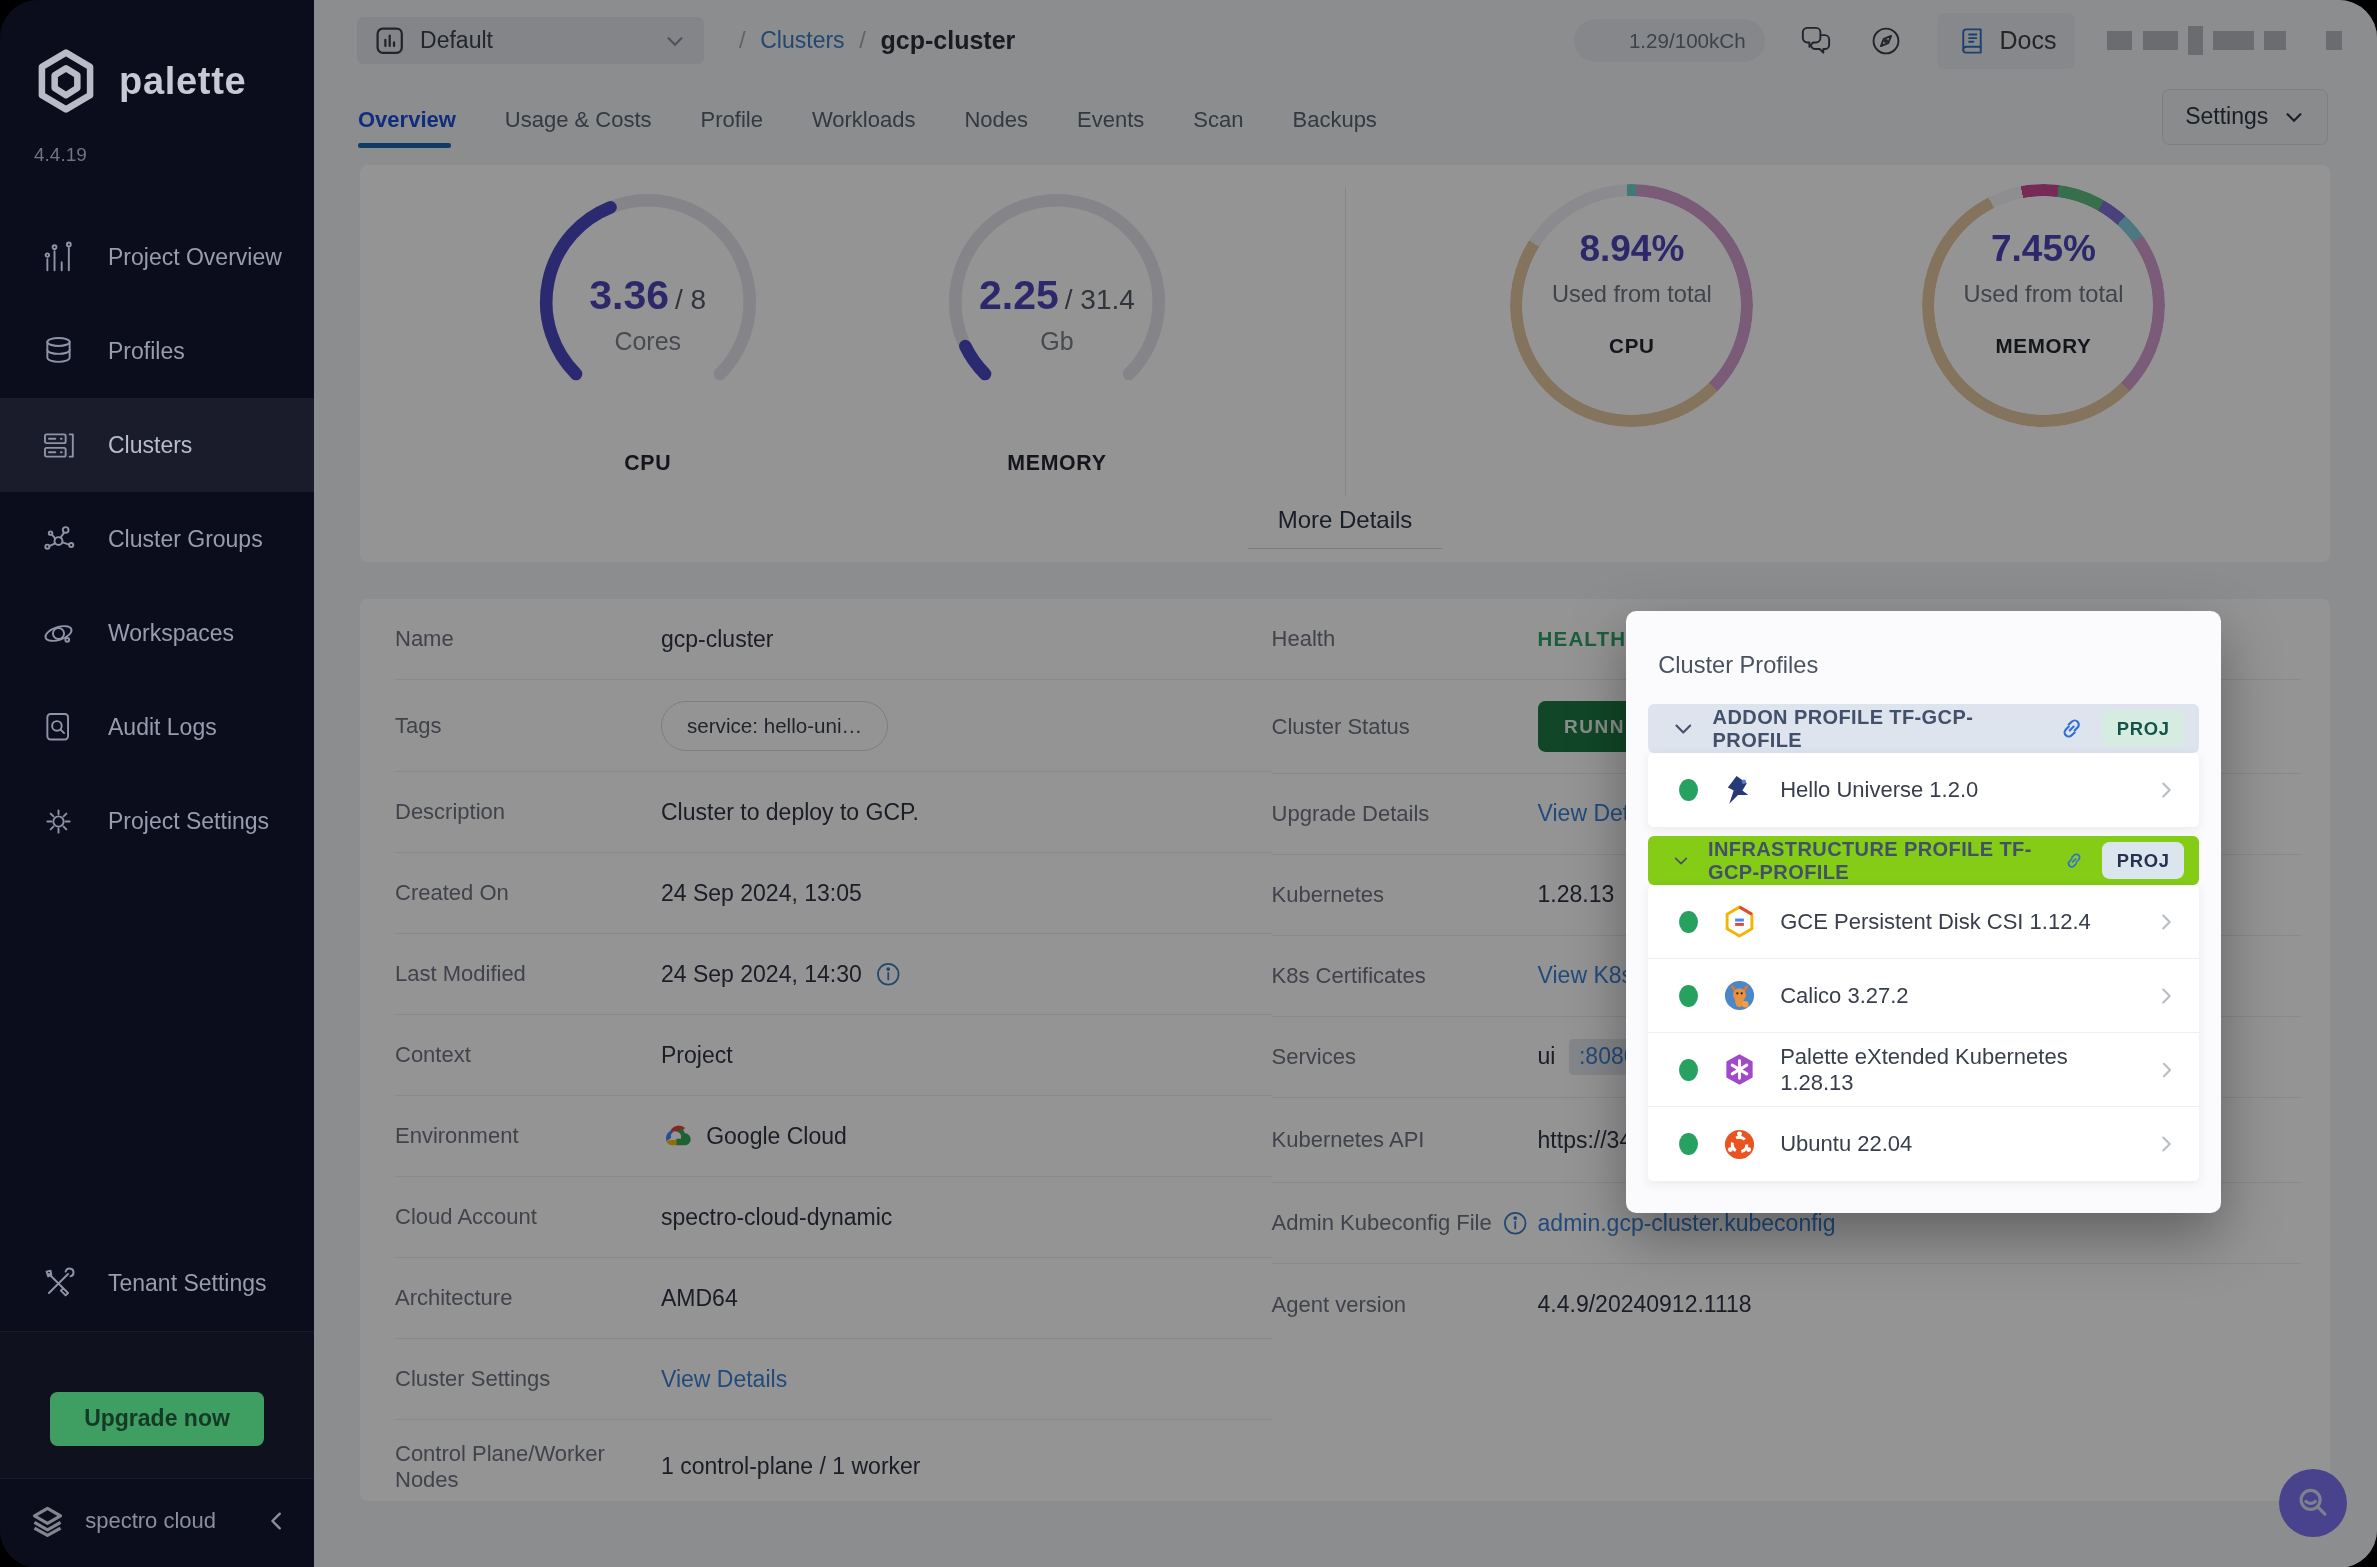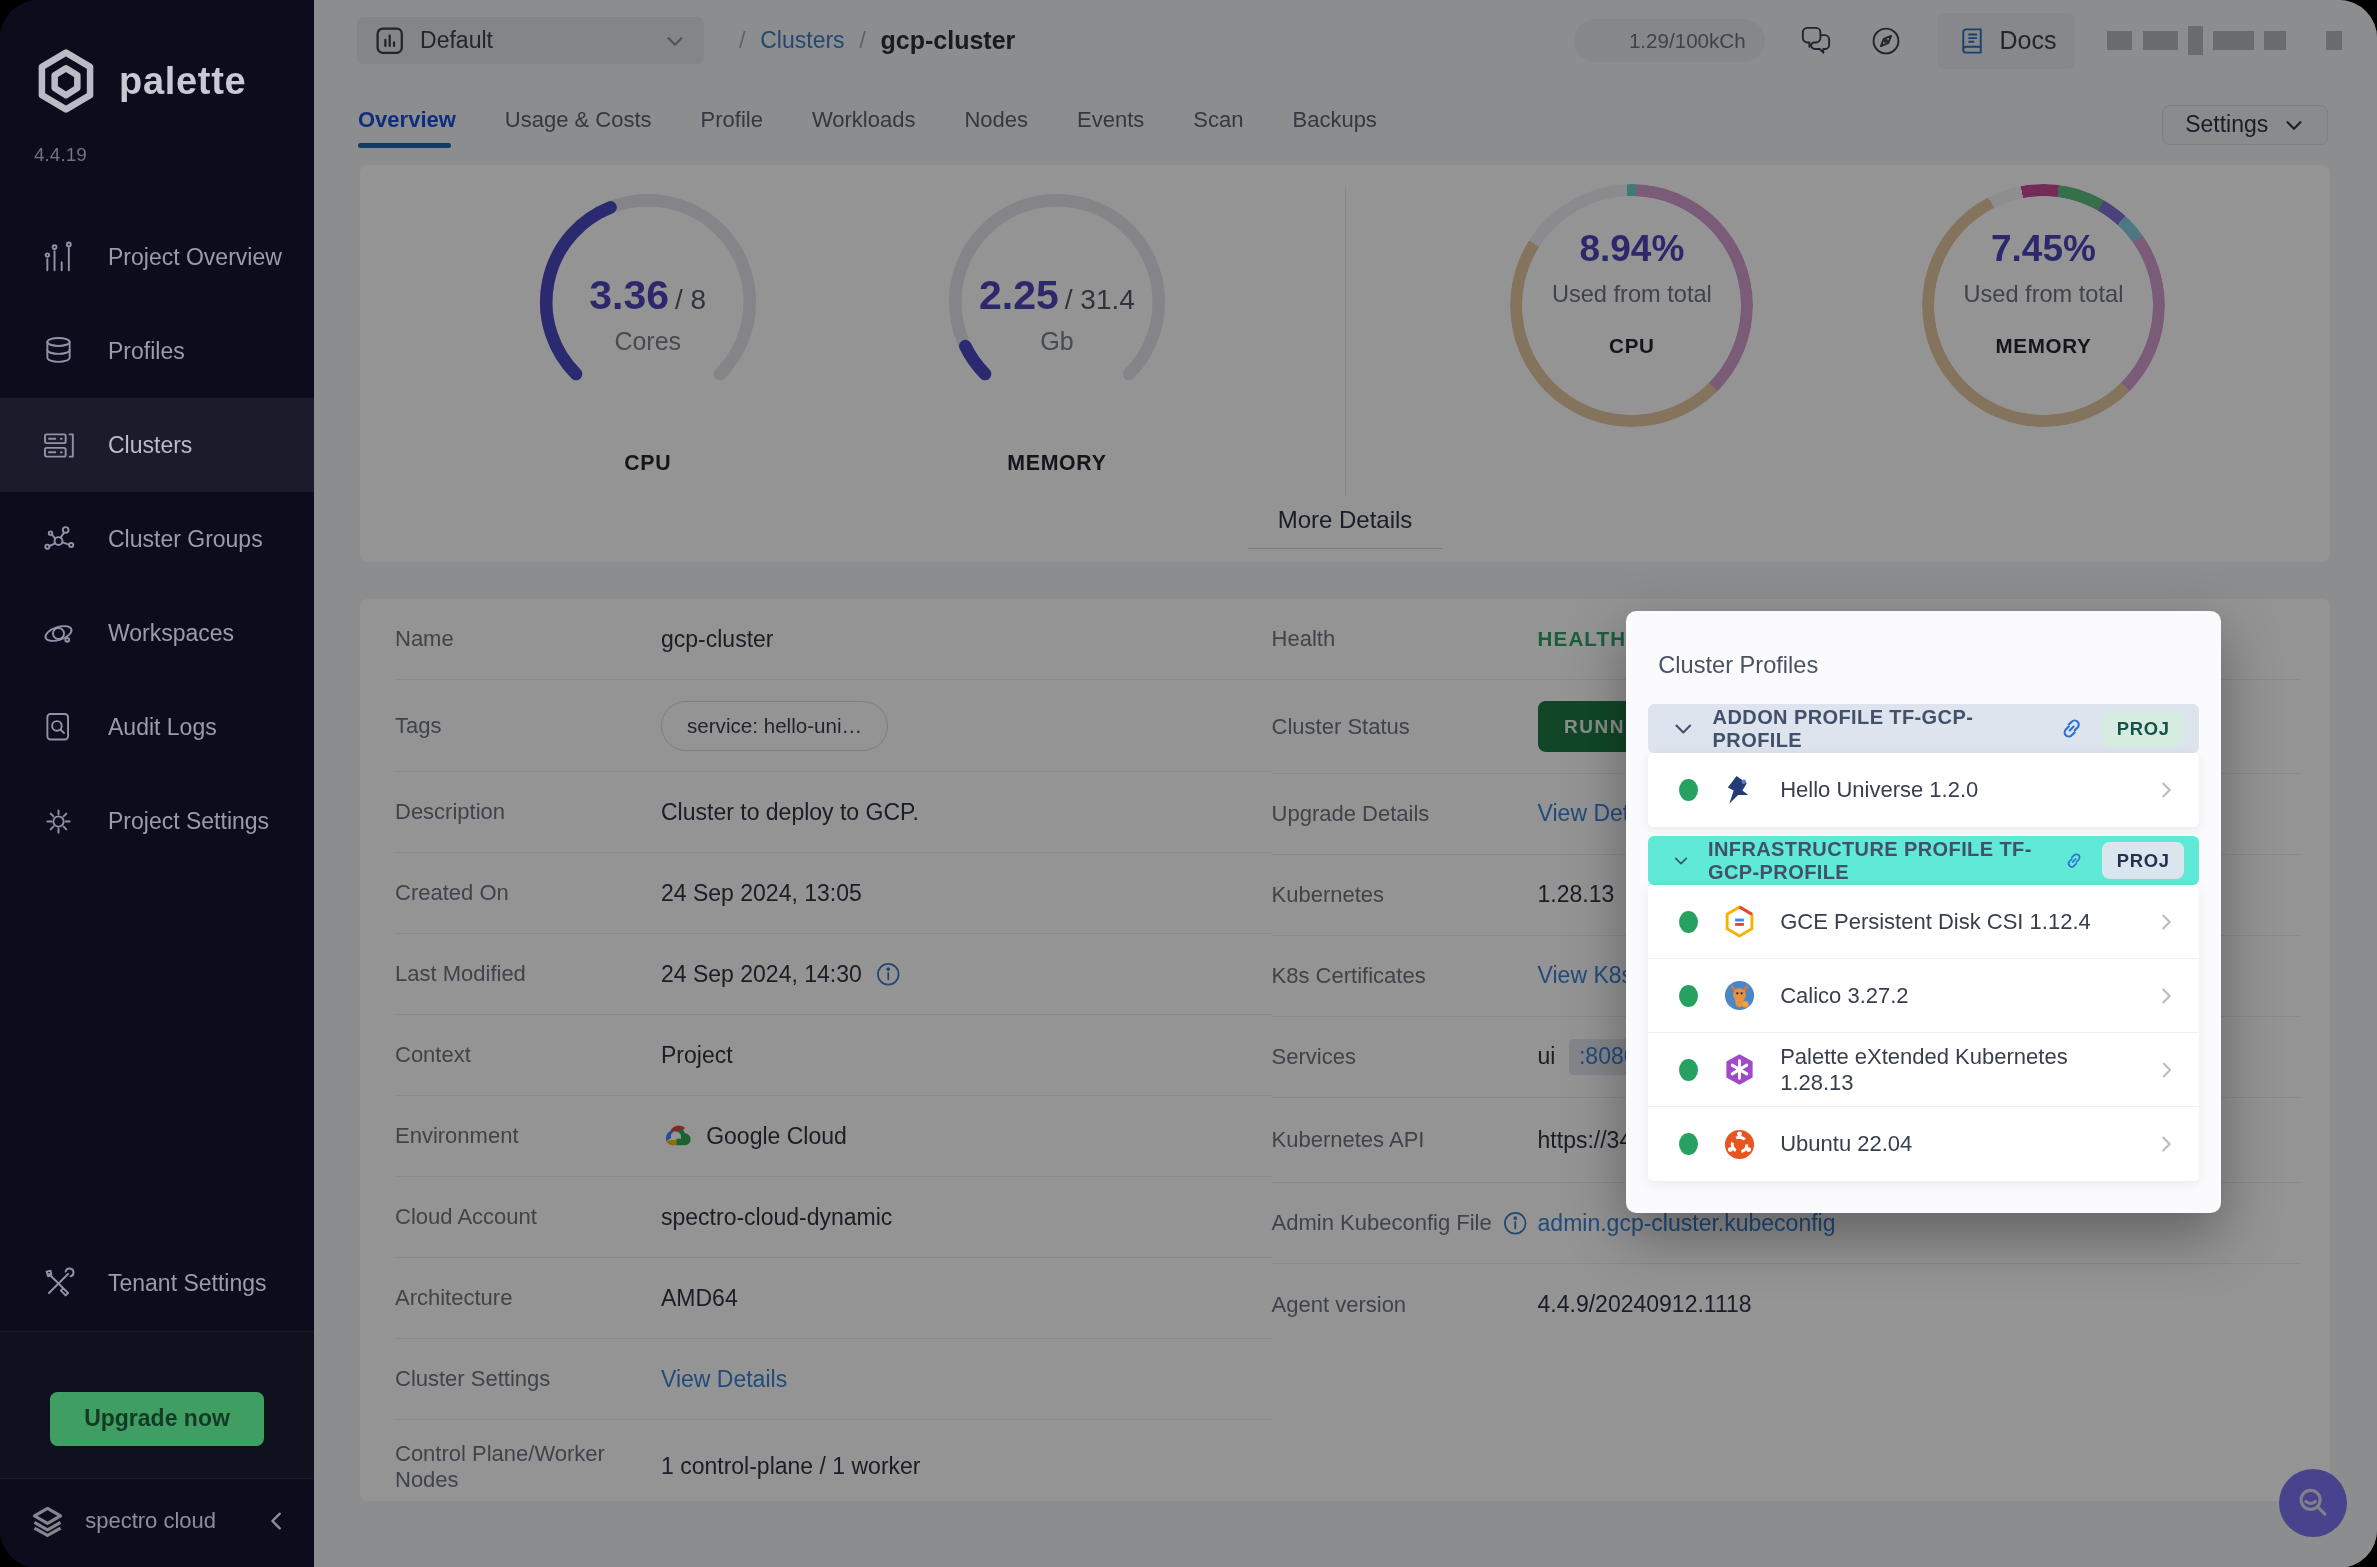--- a/index.html
+++ b/index.html
@@ -45,21 +45,21 @@
   .docs-btn { display:flex; align-items:center; gap:11.8px; background:#e9ebf0; border-radius:7.4px; height:56px; padding:0 19px; cursor:pointer; }
   .docs-btn .docs-ico { width:32px; height:32px; }
   .docs-btn .docs-label { font-size:25px; color:#404040; font-weight:500; }
   .redacted { display:flex; align-items:center; gap:10.3px; }
   .redacted .rb { background:#b7bac2; height:19px; display:inline-block; }
 
   .tabsbar { display:flex; align-items:flex-end; height:87px; padding:0 49px 0 44px; gap:49px; }
   .tab { font-size:22px; color:#5b6270; padding-bottom:25px; position:relative; cursor:pointer; white-space:nowrap; }
   .tab.active { color:#1d4ed8; font-weight:600; }
   .tab.active::after { content:""; position:absolute; left:0; right:4.4px; bottom:10.3px; height:4.4px; border-radius:2.2px; background:#1a66b0; }
-  .settings-btn { margin-left:auto; margin-bottom:13.2px; display:flex; align-items:center; gap:14.7px; background:#eef0f3; border:0.7px solid #d9dbe0; border-radius:7.4px; height:40px; padding:0 22px; cursor:pointer; }
+  .settings-btn { margin-left:auto; margin-bottom:13.2px; display:flex; align-items:center; gap:14.7px; background:#eef0f3; border:0.7px solid #d9dbe0; border-radius:7.4px; height:56px; padding:0 22px; cursor:pointer; }
   .settings-btn .sb-label { font-size:23px; color:#2e3442; }
   .chev-down { width:22px; height:22px; }
 
   .main { padding:7.4px 47px 0 46px; }
   .card { background:#fff; border-radius:7.4px; }
   .gauges-card { height:397px; position:relative; display:flex; }
   .g-half { flex:1; display:flex; justify-content:space-evenly; padding-top:19px; }
   .g-divider { width:0.7px; background:#e6e6ea; margin:22px 0 66px; }
   .gauge-block { position:relative; width:243px; height:309px; }
   .gauge-block svg { width:236px; height:236px; display:block; margin:0 auto; }
@@ -93,21 +93,21 @@
   .port-chip { background:#e4e7ec; border-radius:4.4px; padding:4.4px 10.3px; color:#3b82d4; cursor:pointer; }
   .copy-btn { width:43px; height:43px; border:0.7px solid #d9dbe0; border-radius:7.4px; background:#fff; display:flex; align-items:center; justify-content:center; cursor:pointer; }
   .info-ico { width:26.5px; height:26.5px; cursor:pointer; }
   .env-ico { width:32px; height:32px; }
 
   
   .profiles-card { position:absolute; left:1312px; top:611px; width:595px; min-height:595px; background:#fbfbfd; border-radius:10.3px; z-index:60; box-shadow:0 22px 59px rgba(0,0,0,0.35); padding:41px 22px 32px; }
   .pc-title { font-size:23.6px; color:#4a5160; padding-left:10.3px; }
   .pf-section-hd { margin-top:25px; display:flex; align-items:center; gap:19px; border-radius:5.9px; height:49px; padding:0 14.7px 0 25px; }
   .pf-section-hd.addon { background:#dde4ee; }
-  .pf-section-hd.infra { background:#5eead4;margin-top:9px; }
+  .pf-section-hd.infra { background:#84cc16;margin-top:9px; }
   .pf-chev { width:22px; height:22px; }
   .pf-hd-label { font-size:20px; font-weight:700; color:#43506a; letter-spacing:0.4px; }
   .pf-link-ico { width:25px; height:25px; }
   .proj-badge { font-size:18.4px; font-weight:700; letter-spacing:0.7px; padding:7.4px 14.7px; border-radius:7.4px; }
   .proj-badge.addon { background:#d7ece0; color:#14524a; }
   .proj-badge.infra { background:#dbe5ee; color:#25314e; }
   .pf-rows { border-radius:5.9px; overflow:hidden; box-shadow:0 2.9px 10.3px rgba(40,40,60,0.08); }
   .pf-row { display:flex; align-items:center; gap:23.6px; background:#fff; height:74px; padding:0 22px 0 31px; border-bottom:0.7px solid #efeff3; cursor:pointer; }
   .pf-row:last-child { border-bottom:none; }
   .status-dot { width:19px; height:22px; border-radius:50%; background:#27a15f; flex:0 0 19px; }

